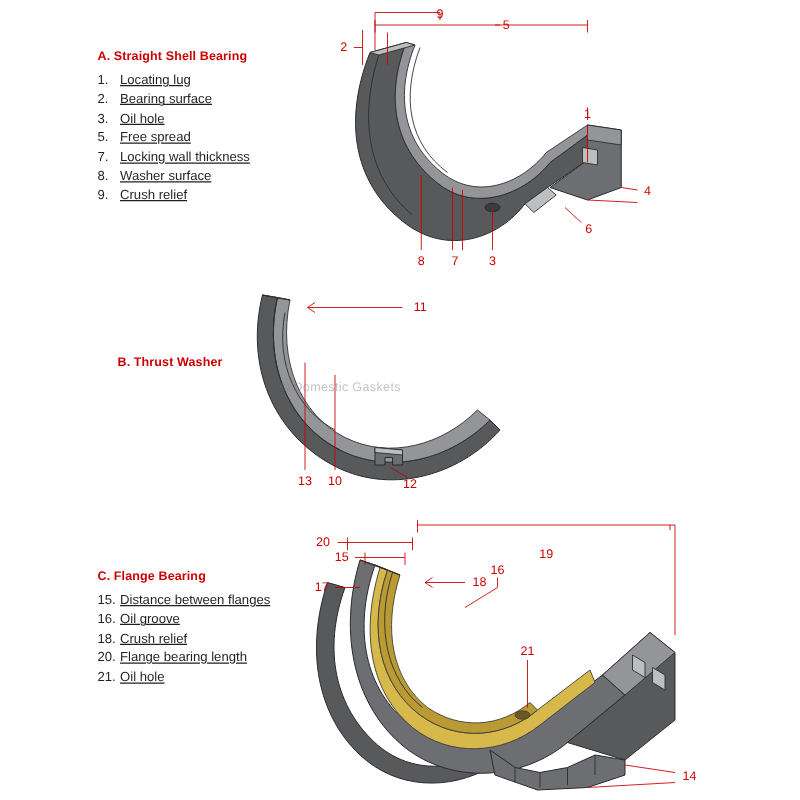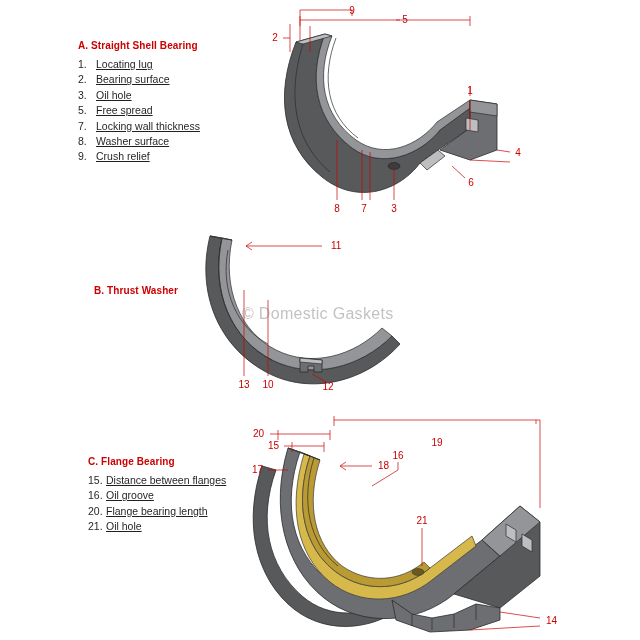--- a/index.html
+++ b/index.html
@@ -29,38 +29,38 @@
     color:#231f20;
     white-space:nowrap;
   }
   .legend li .num{
     display:inline-block;
     width:18px;
     color:#231f20;
   }
   #legend-a{left:78px;top:40px;}
   #legend-b{left:78px;top:285px;margin-left:16px;}
-  #legend-c{left:88px;top:456px;}
+  #legend-c{left:78px;top:456px;}
 
   svg.art{position:absolute;left:0;top:0;width:640px;height:640px;pointer-events:none;}
 
   .callout{font-size:10px;fill:#cc0000;font-family:"Liberation Sans", sans-serif;}
   .cline{stroke:#cc0000;stroke-width:0.7;fill:none;}
   .metal-dark{fill:#58595b;stroke:#2b2b2d;stroke-width:0.8;}
   .metal-mid{fill:#6d6e71;stroke:#2b2b2d;stroke-width:0.8;}
   .metal-light{fill:#939598;stroke:#2b2b2d;stroke-width:0.7;}
   .metal-pale{fill:#bcbec0;stroke:#2b2b2d;stroke-width:0.7;}
   .brass{fill:#d6b94a;stroke:#3a3a3c;stroke-width:0.7;}
   .brass-d{fill:#b99a33;stroke:#3a3a3c;stroke-width:0.7;}
   .edge{stroke:#2b2b2d;stroke-width:0.7;fill:none;}
 
   .watermark{
     position:absolute;
-    left:242px;top:305px;
-    font-size:16px;
+    left:224px;top:305px;
+    font-size:10px;
     color:rgba(120,120,120,0.45);
     font-family:"Liberation Sans", sans-serif;
     white-space:nowrap;
     letter-spacing:0.3px;
   }
 </style>
 </head>
 <body>
 
 <div class="legend" id="legend-a">
@@ -78,20 +78,21 @@
 
 <div class="legend" id="legend-b">
   <div class="legend-title">B. Thrust Washer</div>
 </div>
 
 <div class="legend" id="legend-c">
   <div class="legend-title">C. Flange Bearing</div>
   <ol>
     <li><span class="num">15.</span><span>Distance between flanges</span></li>
     <li><span class="num">16.</span><span>Oil groove</span></li>
+    <li><span class="num">18.</span><span>Crush relief</span></li>
     <li><span class="num">20.</span><span>Flange bearing length</span></li>
     <li><span class="num">21.</span><span>Oil hole</span></li>
   </ol>
 </div>
 
 <svg class="art" viewBox="0 0 640 640">
 
   <g>
 
     <path class="metal-dark" d="M296,42 C275,95 282,145 322,177 C358,206 400,190 420,163

